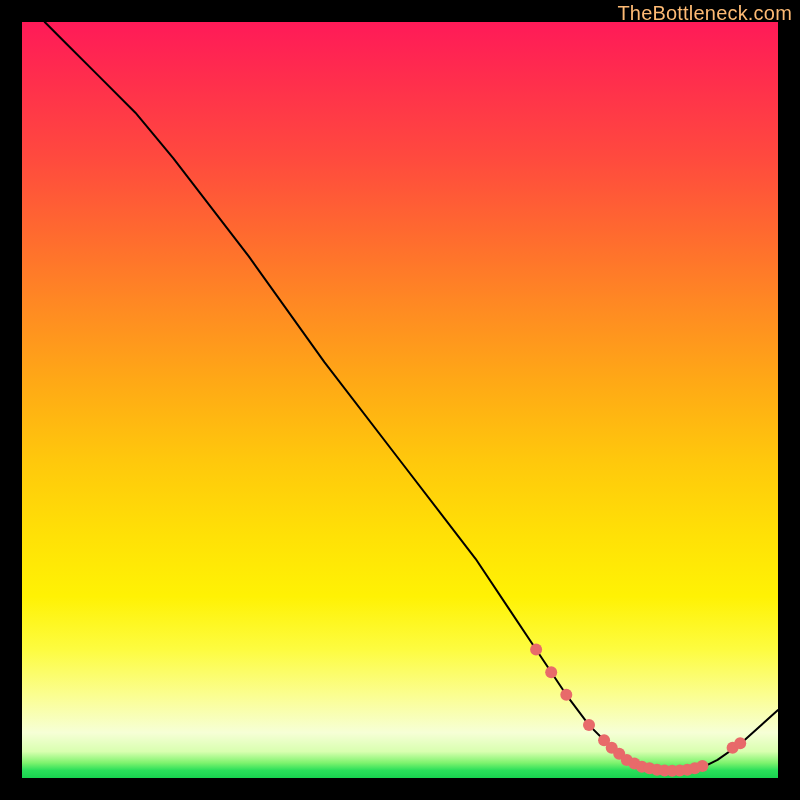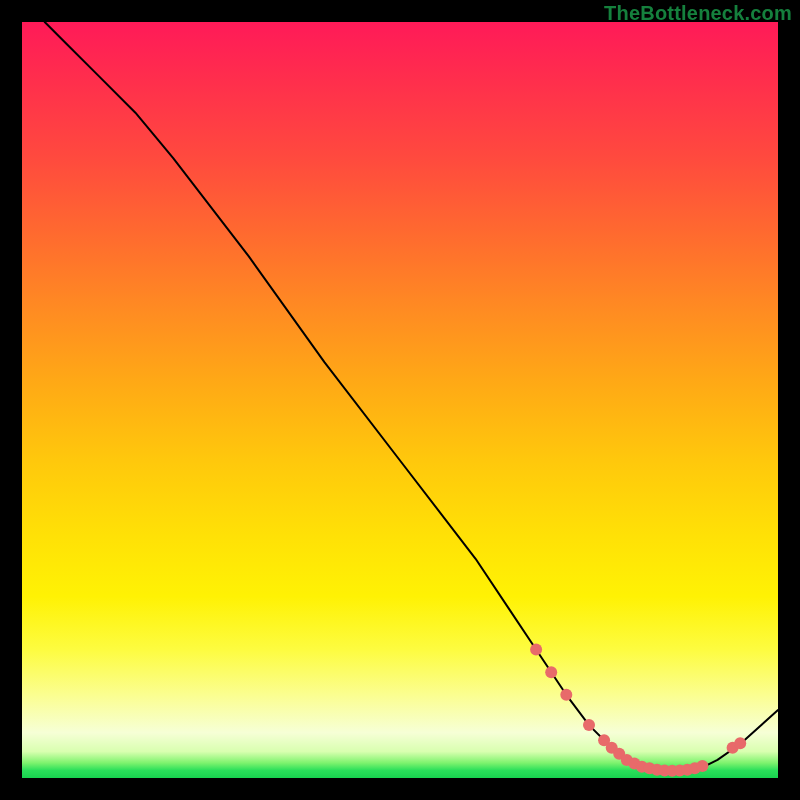--- a/index.html
+++ b/index.html
@@ -42,23 +42,23 @@
       #d9ffb0 96.5%,
       #7ef36e 98%,
       #2adf5a 99%,
       #18d24f 100%
     );
   }
   .watermark {
     position: absolute;
     top: 2px;
     right: 8px;
-    color: #15803d;
+    color: #fdba74;
     font-size: 20px;
-    font-weight: 700;
+    font-weight: 400;
     letter-spacing: 0.2px;
     user-select: none;
   }
   svg.curve {
     position: absolute;
     left: 0;
     top: 0;
     width: 756px;
     height: 756px;
     overflow: visible;

